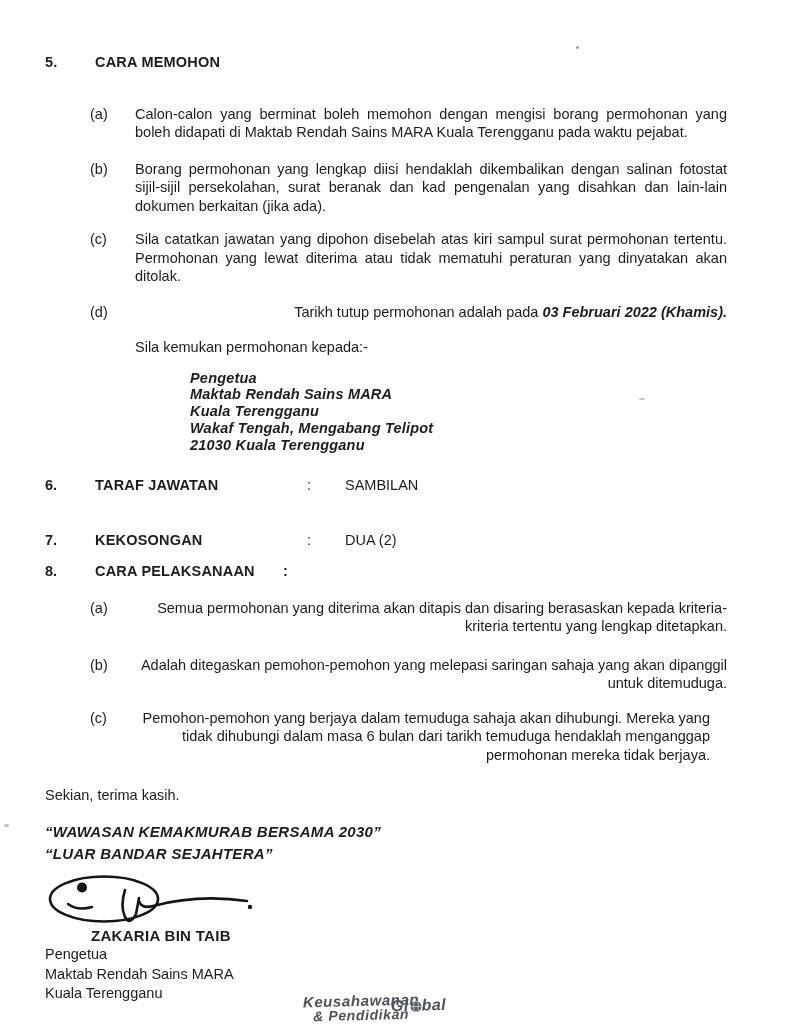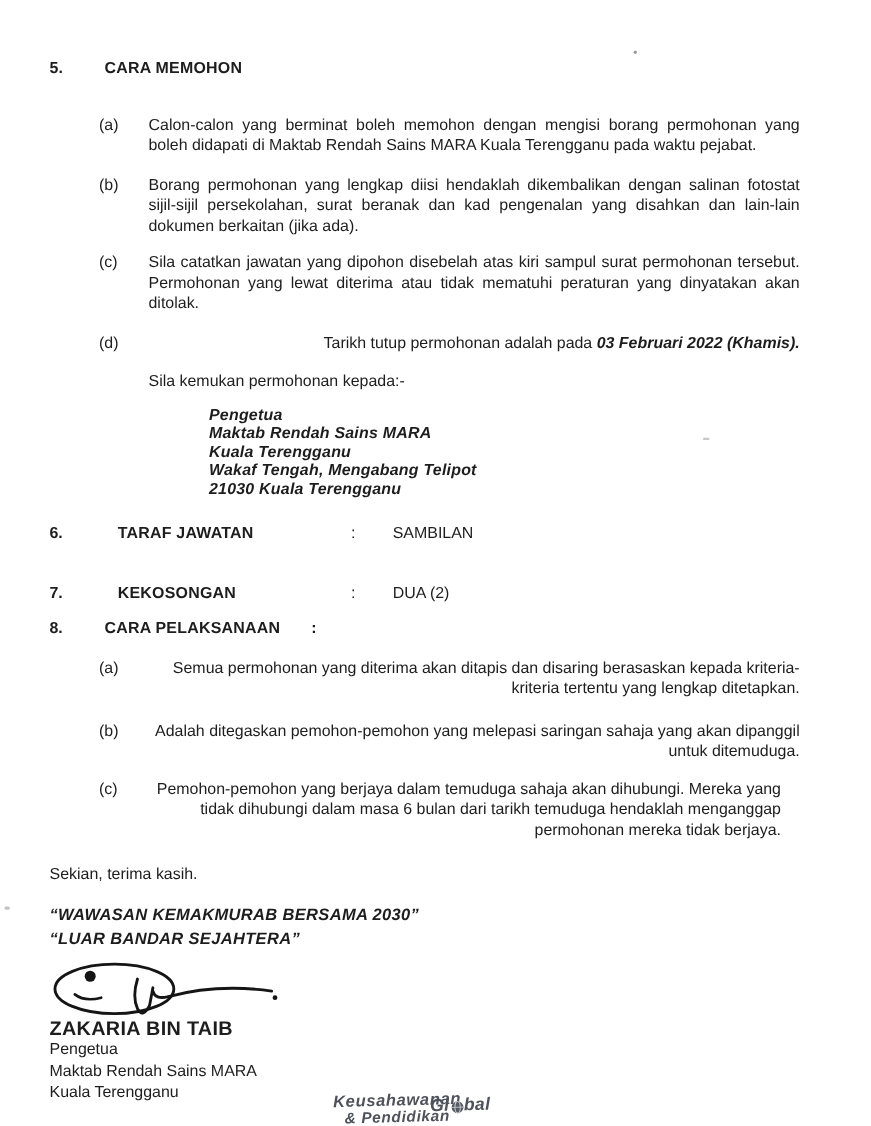--- a/index.html
+++ b/index.html
@@ -7,35 +7,35 @@
     position:relative; width:792px; height:1024px; background:#ffffff;
     overflow:hidden; font-family:"Liberation Sans", sans-serif;
     color:#1d1d1d; font-size:14.5px; line-height:18.5px;
     box-sizing:border-box; padding:53px 65px 0 45px;
   }
   .sec-head{display:flex; font-weight:bold; letter-spacing:.2px;}
   .sec-head .num{width:50px; flex:0 0 50px;}
   .kv-row{display:flex;}
   .kv-row .num{width:50px; flex:0 0 50px; font-weight:bold;}
   .kv-row .lbl{font-weight:bold; letter-spacing:.2px;}
-  .kv-row .lbl.w212{width:212px; flex:0 0 212px;margin-left:12px;}
+  .kv-row .lbl.w212{width:212px; flex:0 0 212px;}
   .kv-row .lbl.w188{width:188px; flex:0 0 188px; font-weight:bold;}
   .kv-row .colon{width:38px; flex:0 0 38px;}
   .item{display:flex; margin-left:45px;}
   .item .ilabel{width:45px; flex:0 0 45px;}
   .item .itext{flex:1; max-width:592px;text-align:right;}
   .just .itext{text-align:justify;}
   .bi{font-weight:bold; font-style:italic;}
   .note{margin-left:90px;}
   .address{margin-left:145px; font-weight:bold; font-style:italic; line-height:16.9px; letter-spacing:.2px;}
   .closing{}
   .slogans{font-weight:bold; font-size:15px; line-height:22px; letter-spacing:.3px;font-style:italic;}
   .sig-svg{position:absolute; left:42px; top:874px;}
   .signatory{position:absolute; left:45px; top:926px; line-height:19.3px;}
-  .signatory .name{font-weight:bold; font-size:18px; letter-spacing:.3px;}
+  .signatory .name{font-weight:bold; font-size:15px; letter-spacing:.3px;margin-left:46px;}
   .watermark{
     position:absolute; left:303px; top:993px; color:#4e525a;
     font-style:italic; font-weight:bold; transform:rotate(-1.5deg);
     letter-spacing:.6px; line-height:15px; font-size:15px;
   }
   .watermark .wm-line2{margin-left:10px; font-size:14px;}
   .wm-global{
     position:absolute; left:88px; top:6px; font-size:16px; letter-spacing:.4px;
     display:flex; align-items:center; white-space:nowrap;
   }
@@ -72,21 +72,21 @@
     <div class="itext">Calon-calon yang berminat boleh memohon dengan mengisi borang permohonan yang boleh didapati di Maktab Rendah Sains MARA Kuala Terengganu pada waktu pejabat.</div>
   </div>
 
   <div class="item just mb-b">
     <span class="ilabel">(b)</span>
     <div class="itext">Borang permohonan yang lengkap diisi hendaklah dikembalikan dengan salinan fotostat sijil-sijil persekolahan, surat beranak dan kad pengenalan yang disahkan dan lain-lain dokumen berkaitan (jika ada).</div>
   </div>
 
   <div class="item just mb-c">
     <span class="ilabel">(c)</span>
-    <div class="itext">Sila catatkan jawatan yang dipohon disebelah atas kiri sampul surat permohonan tersebut. Permohonan yang lewat diterima atau tidak mematuhi peraturan yang dinyatakan akan ditolak.</div>
+    <div class="itext">Sila catatkan jawatan yang dipohon disebelah atas kiri sampul surat permohonan tertentu. Permohonan yang lewat diterima atau tidak mematuhi peraturan yang dinyatakan akan ditolak.</div>
   </div>
 
   <div class="item mb-d">
     <span class="ilabel">(d)</span>
     <div class="itext">
       <span>Tarikh tutup permohonan adalah pada </span><span class="bi">03 Februari 2022 (Khamis).</span>
     </div>
   </div>
 
   <div class="note mb-note">Sila kemukan permohonan kepada:-</div>

